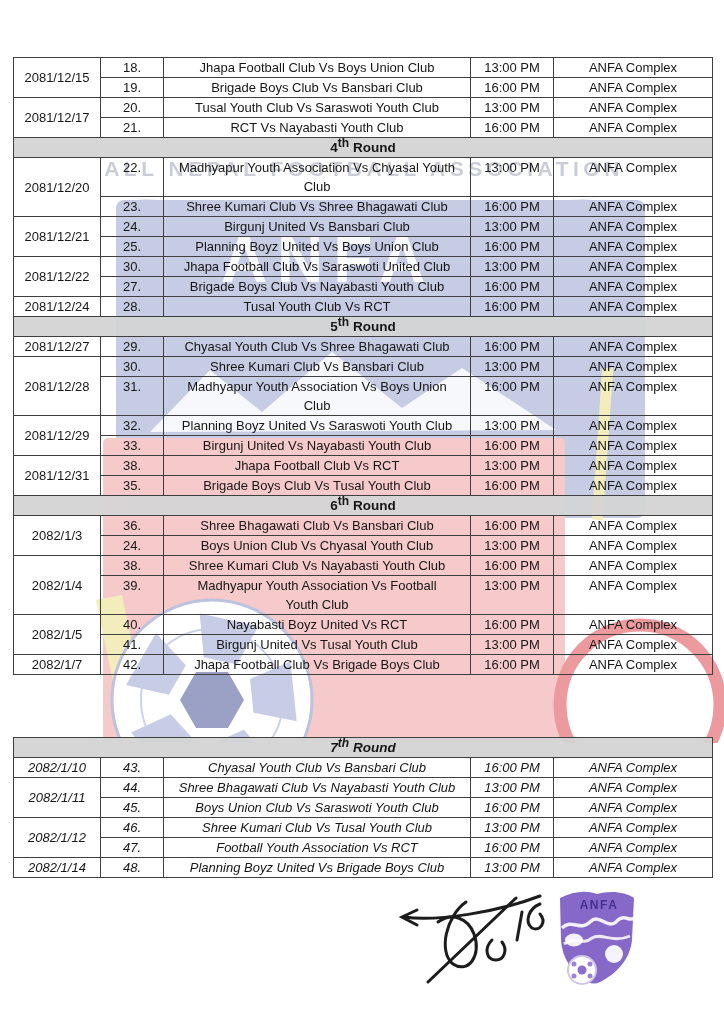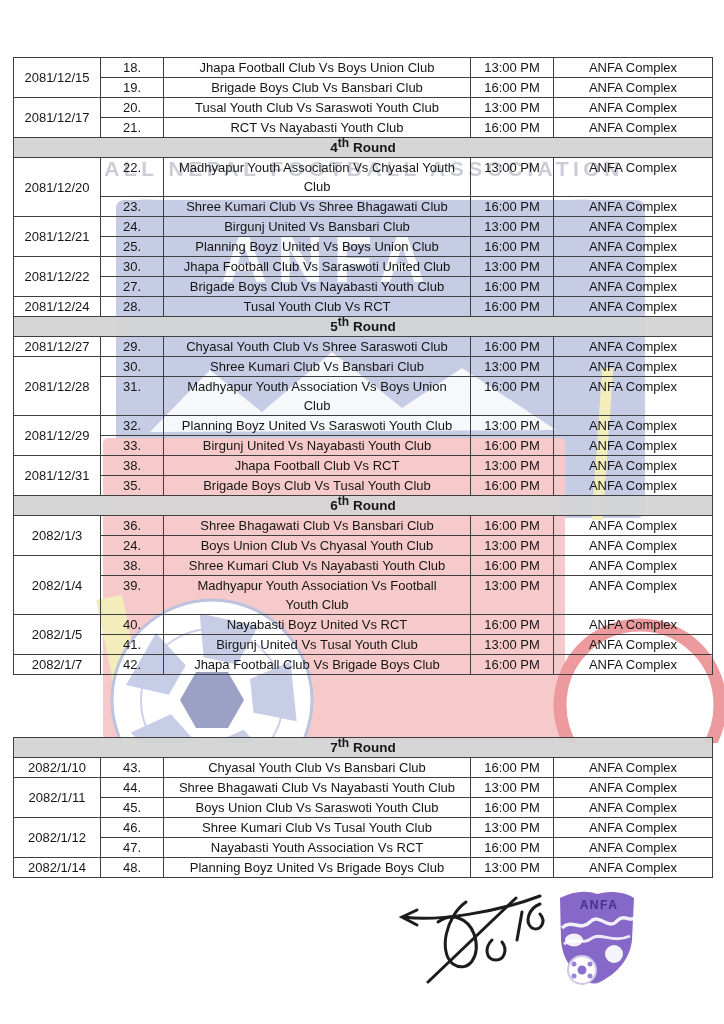--- a/index.html
+++ b/index.html
@@ -12,21 +12,21 @@
       width:699px;z-index:2;color:#161616;font-size:13px;}
   table.sched td{border:1px solid #3f3f3f;text-align:center;vertical-align:top;
       padding:0 2px;height:19px;line-height:19px;background:transparent;
       overflow:hidden;white-space:nowrap;}
   table.sched td.date{vertical-align:middle;text-align:center;}
   table.sched td.fixture{white-space:normal;margin-top:40px;}
   .fl{line-height:19px;white-space:nowrap;}
   tr.round-row td{background:rgba(212,212,212,0.95);font-weight:bold;font-size:13.5px;}
   tr.round-row sup{font-size:12px;line-height:0;}
   #tbl0{top:57px;}
-  #tbl1{top:737px;}
+  #tbl1{top:737px;font-style:italic;}
   
   .sig{position:absolute;left:388px;top:882px;z-index:3;}
   .stamp{position:absolute;left:556px;top:888px;z-index:3;}
 </style>
 </head>
 <body>
 
 <div class="page">
 
   <svg class="wm" width="724" height="1024" viewBox="0 0 724 1024" aria-hidden="true">
@@ -170,21 +170,21 @@
           <td>16:00 PM</td>
           <td>ANFA Complex</td>
         </tr>
         <tr class="round-row">
           <td colspan="5"><span>5</span><sup>th</sup><span>&nbsp;Round</span></td>
         </tr>
         <tr>
           <td class="date" rowspan="1">2081/12/27</td>
           <td>29.</td>
           <td class="fixture">
-            <div class="fl">Chyasal Youth Club Vs Shree Saraswoti Club</div>
+            <div class="fl">Chyasal Youth Club Vs Shree Bhagawati Club</div>
           </td>
           <td>16:00 PM</td>
           <td>ANFA Complex</td>
         </tr>
         <tr>
           <td class="date" rowspan="2">2081/12/28</td>
           <td>30.</td>
           <td class="fixture">
             <div class="fl">Shree Kumari Club Vs Bansbari Club</div>
           </td>
@@ -344,21 +344,21 @@
           <td>46.</td>
           <td class="fixture">
             <div class="fl">Shree Kumari Club Vs Tusal Youth Club</div>
           </td>
           <td>13:00 PM</td>
           <td>ANFA Complex</td>
         </tr>
         <tr>
           <td>47.</td>
           <td class="fixture">
-            <div class="fl">Nayabasti Youth Association  Vs RCT</div>
+            <div class="fl">Football Youth Association  Vs RCT</div>
           </td>
           <td>16:00 PM</td>
           <td>ANFA Complex</td>
         </tr>
         <tr>
           <td class="date" rowspan="1">2082/1/14</td>
           <td>48.</td>
           <td class="fixture">
             <div class="fl">Planning Boyz United Vs Brigade Boys Club</div>
           </td>

